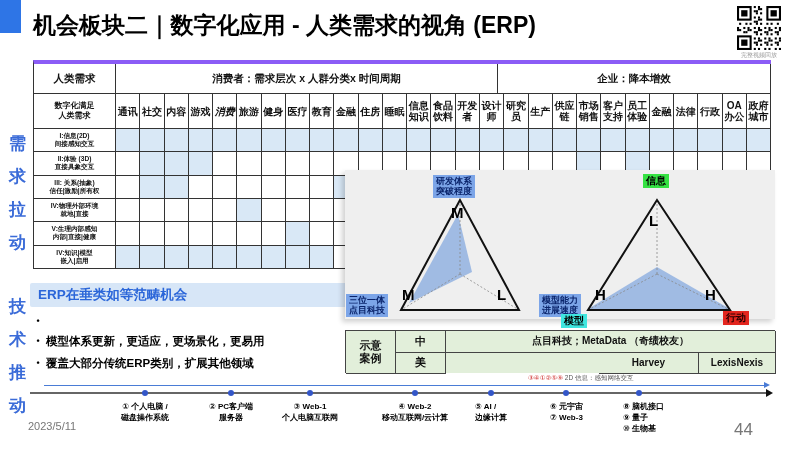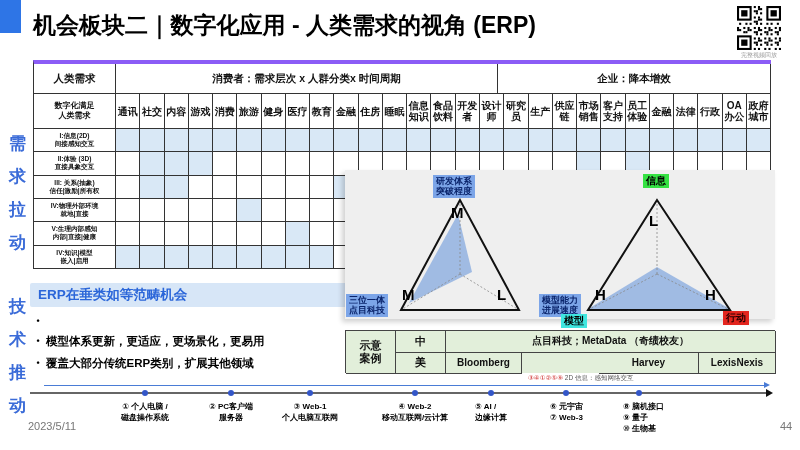--- a/index.html
+++ b/index.html
@@ -75,21 +75,21 @@
   #grey-axis{left:30px;top:392px;width:736px;border-top:2px solid #666;}
   #grey-axis:after{content:"";position:absolute;right:-7px;top:-5px;border-left:7px solid #111;
                    border-top:4px solid transparent;border-bottom:4px solid transparent;}
   .tdot{position:absolute;width:6px;height:6px;border-radius:50%;background:#3356c8;top:390px;}
   .legend-item{position:absolute;top:401px;font-size:8px;font-weight:700;line-height:1.4;white-space:pre-line;color:#000;}
   .legend-item.center{text-align:center;width:110px;}
   .legend-item.left{text-align:left;}
 
   
   #footer-date{left:28px;top:420px;font-size:11px;color:#777;}
-  #page-number{left:780px;top:420px;font-size:11px;color:#777;}
+  #page-number{left:734px;top:420px;font-size:17px;color:#777;}
 </style>
 </head>
 <body>
 
 <div class="abs" id="accent"></div>
 <div class="abs" id="title">机会板块二｜数字化应用 - 人类需求的视角 (ERP)</div>
 <svg class="abs" id="qr" width="46" height="44" viewBox="0 0 42 42">
     <rect width="42" height="42" fill="#fff"></rect>
     <rect x="0" y="0" width="14" height="14" fill="#000"></rect>
     <rect x="2" y="2" width="10" height="10" fill="#fff"></rect>
@@ -190,21 +190,21 @@
       <div class="tcell group" style="flex: 14 1 0%;">消费者：需求层次 x 人群分类x 时间周期</div>
       <div class="tcell group" style="flex: 10 1 0%;">企业：降本增效</div>
     </div>
     <div class="trow h2">
       <div class="tcell labelc sub-corner">数字化满足
 人类需求</div>
       <div class="tcell colhead" style="flex: 1 1 0%;">通讯</div>
       <div class="tcell colhead" style="flex: 1 1 0%;">社交</div>
       <div class="tcell colhead" style="flex: 1 1 0%;">内容</div>
       <div class="tcell colhead" style="flex: 1 1 0%;">游戏</div>
-      <div class="tcell colhead" style="flex: 1 1 0%;">消费</div>
+      <div class="tcell colhead" style="flex: 1 1 0%; font-style: italic;">消费</div>
       <div class="tcell colhead" style="flex: 1 1 0%;">旅游</div>
       <div class="tcell colhead" style="flex: 1 1 0%;">健身</div>
       <div class="tcell colhead" style="flex: 1 1 0%;">医疗</div>
       <div class="tcell colhead" style="flex: 1 1 0%;">教育</div>
       <div class="tcell colhead" style="flex: 1 1 0%;">金融</div>
       <div class="tcell colhead" style="flex: 1 1 0%;">住房</div>
       <div class="tcell colhead" style="flex: 1 1 0%;">睡眠</div>
       <div class="tcell colhead" style="flex: 1 1 0%;">信息
 知识</div>
       <div class="tcell colhead" style="flex: 1 1 0%;">食品
@@ -476,21 +476,20 @@
   <div class="vval" style="left:304px;top:42px;">L</div>
   <div class="vval" style="left:250px;top:116px;">H</div>
   <div class="vval" style="left:360px;top:116px;">H</div>
 
   <div id="cases">
       <div class="ccell c-head">示意
 案例</div>
       <div class="ccell c-region" style="grid-area: 1 / 2;">中</div>
       <div class="ccell c-case" style="grid-area: 1 / 3 / auto / 7;">点目科技；MetaData （奇绩校友）</div>
       <div class="ccell c-region" style="grid-area: 2 / 2;">美</div>
-      <div class="ccell c-case" style="grid-area: 2 / 3;">Bloomberg</div>
       <div class="ccell c-case" style="grid-area: 2 / 5;">Harvey</div>
       <div class="ccell c-case" style="grid-area: 2 / 6;">LexisNexis</div>
     </div>
 </div>
 
 <div class="abs" id="footnote">
   <span class="red">③④①②⑤⑨</span>
   <span class="grey">2D 信息：感知网络交互</span>
 </div>
 

